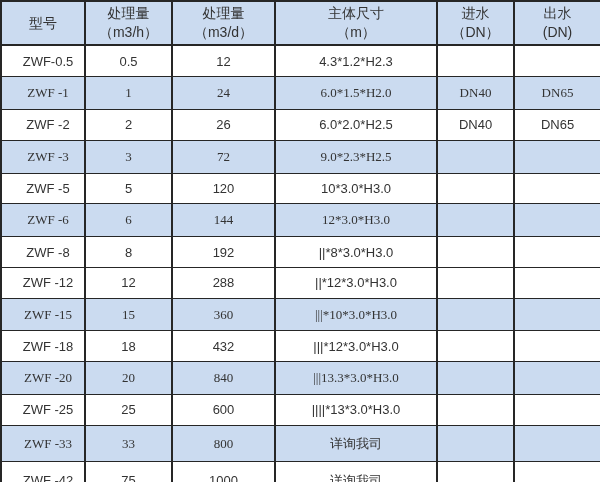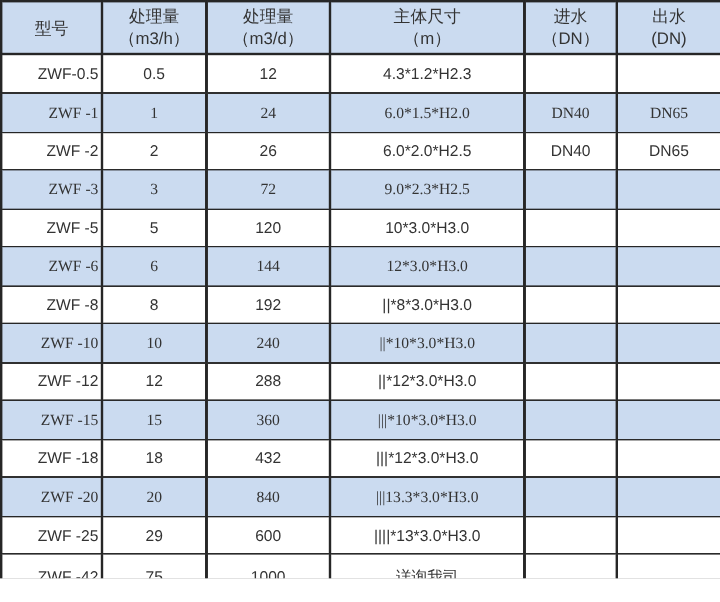--- a/index.html
+++ b/index.html
@@ -2,21 +2,21 @@
 <html style="--blue: #cbdbf0; --white: #ffffff; --border: #262626; --text: #333333;"><head>
 <meta charset="utf-8">
 <style>
   :root{
     --blue:#cbdbf0;
     --white:#ffffff;
     --border:#262626;
     --text:#333333;
   }
   html,body{margin:0;padding:0;background:#ffffff;}
-  .page{width:600px;height:482px;background:#404040;overflow:hidden;}
+  .page{width:600px;height:482px;background:#8b5cf6;overflow:hidden;}
   table.spec{
     width:600px;height:502px;
     border-collapse:collapse;table-layout:fixed;
     font-family:"Liberation Sans", sans-serif;
     color:var(--text);
     border:2px solid var(--border);
     border-bottom-width:3px;
   }
   th,td{
     border:1px solid var(--border);
@@ -28,21 +28,21 @@
   }
   thead th{
     background:var(--blue);
     height:42px;
     font-size:14px;
     border-bottom-width:2px;
     line-height:1.35;
   }
   tbody td{font-size:13px;background:var(--white);}
   tr.alt td{background:var(--blue);font-family:Liberation Serif, serif;}
-  td.model{text-align:right;padding-left:12px;}
+  td.model{text-align:center;padding-left:12px;}
   .hline{display:block;}
 </style>
 </head>
 <body>
 
 <div class="page">
   <table class="spec">
     <colgroup>
         <col style="width: 84px;">
         <col style="width: 87px;">
@@ -128,28 +128,20 @@
           <td></td>
         </tr>
         <tr>
           <td class="model">ZWF -8</td>
           <td>8</td>
           <td>192</td>
           <td>||*8*3.0*H3.0</td>
           <td></td>
           <td></td>
         </tr>
-        <tr class="alt">
-          <td class="model">ZWF -10</td>
-          <td>10</td>
-          <td>240</td>
-          <td>||*10*3.0*H3.0</td>
-          <td></td>
-          <td></td>
-        </tr>
         <tr>
           <td class="model">ZWF -12</td>
           <td>12</td>
           <td>288</td>
           <td>||*12*3.0*H3.0</td>
           <td></td>
           <td></td>
         </tr>
         <tr class="alt">
           <td class="model">ZWF -15</td>
@@ -170,23 +162,31 @@
         <tr class="alt">
           <td class="model">ZWF -20</td>
           <td>20</td>
           <td>840</td>
           <td>|||13.3*3.0*H3.0</td>
           <td></td>
           <td></td>
         </tr>
         <tr>
           <td class="model">ZWF -25</td>
-          <td>29</td>
+          <td>25</td>
           <td>600</td>
           <td>||||*13*3.0*H3.0</td>
+          <td></td>
+          <td></td>
+        </tr>
+        <tr class="alt">
+          <td class="model">ZWF -33</td>
+          <td>33</td>
+          <td>800</td>
+          <td>详询我司</td>
           <td></td>
           <td></td>
         </tr>
         <tr>
           <td class="model">ZWF -42</td>
           <td>75</td>
           <td>1000</td>
           <td>详询我司</td>
           <td></td>
           <td></td>

